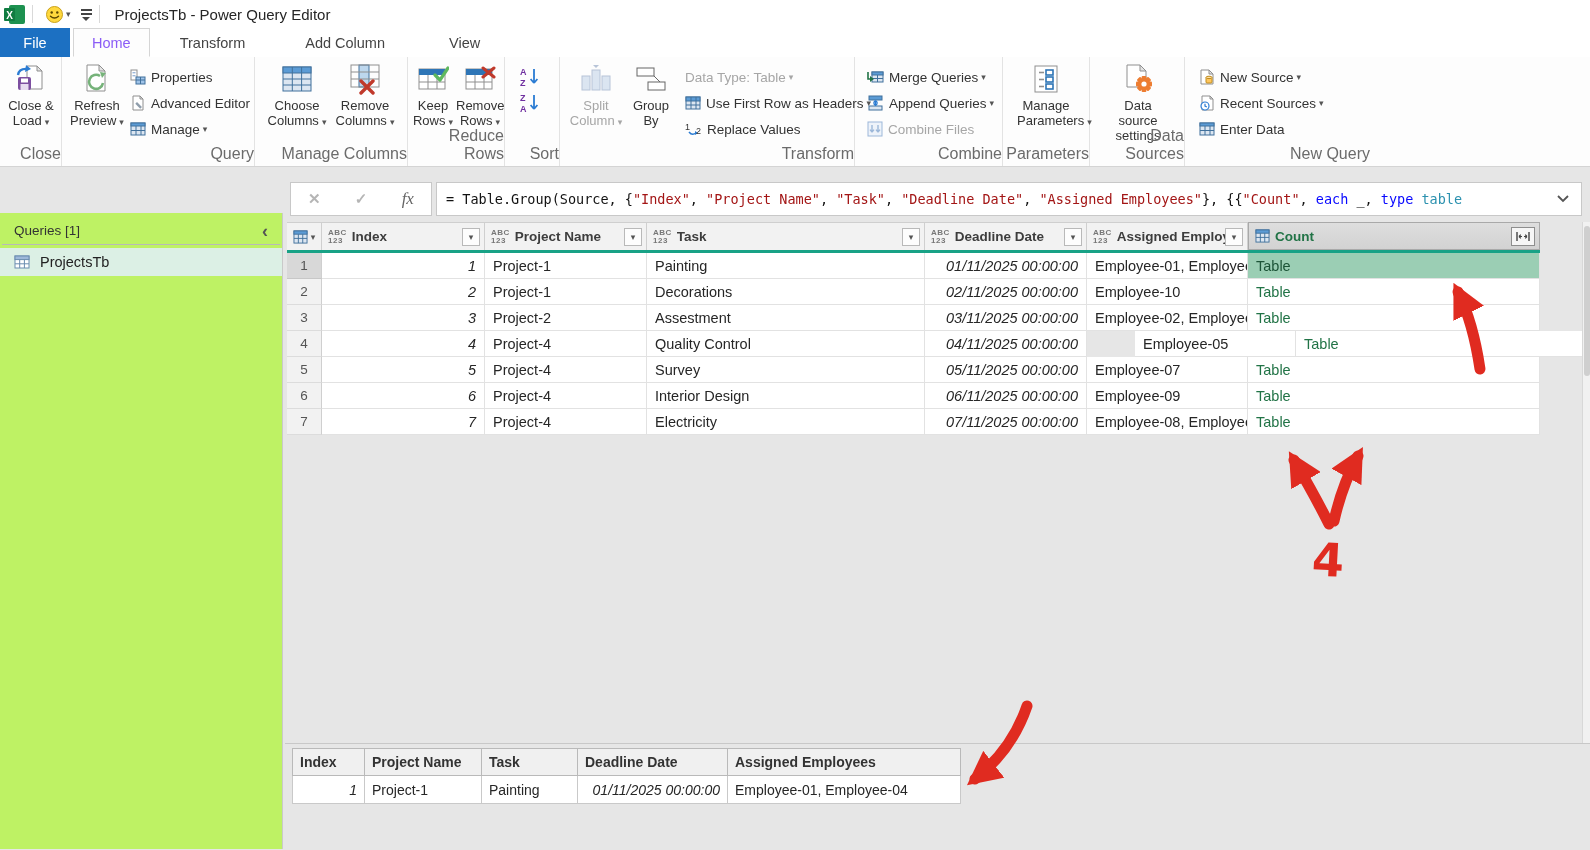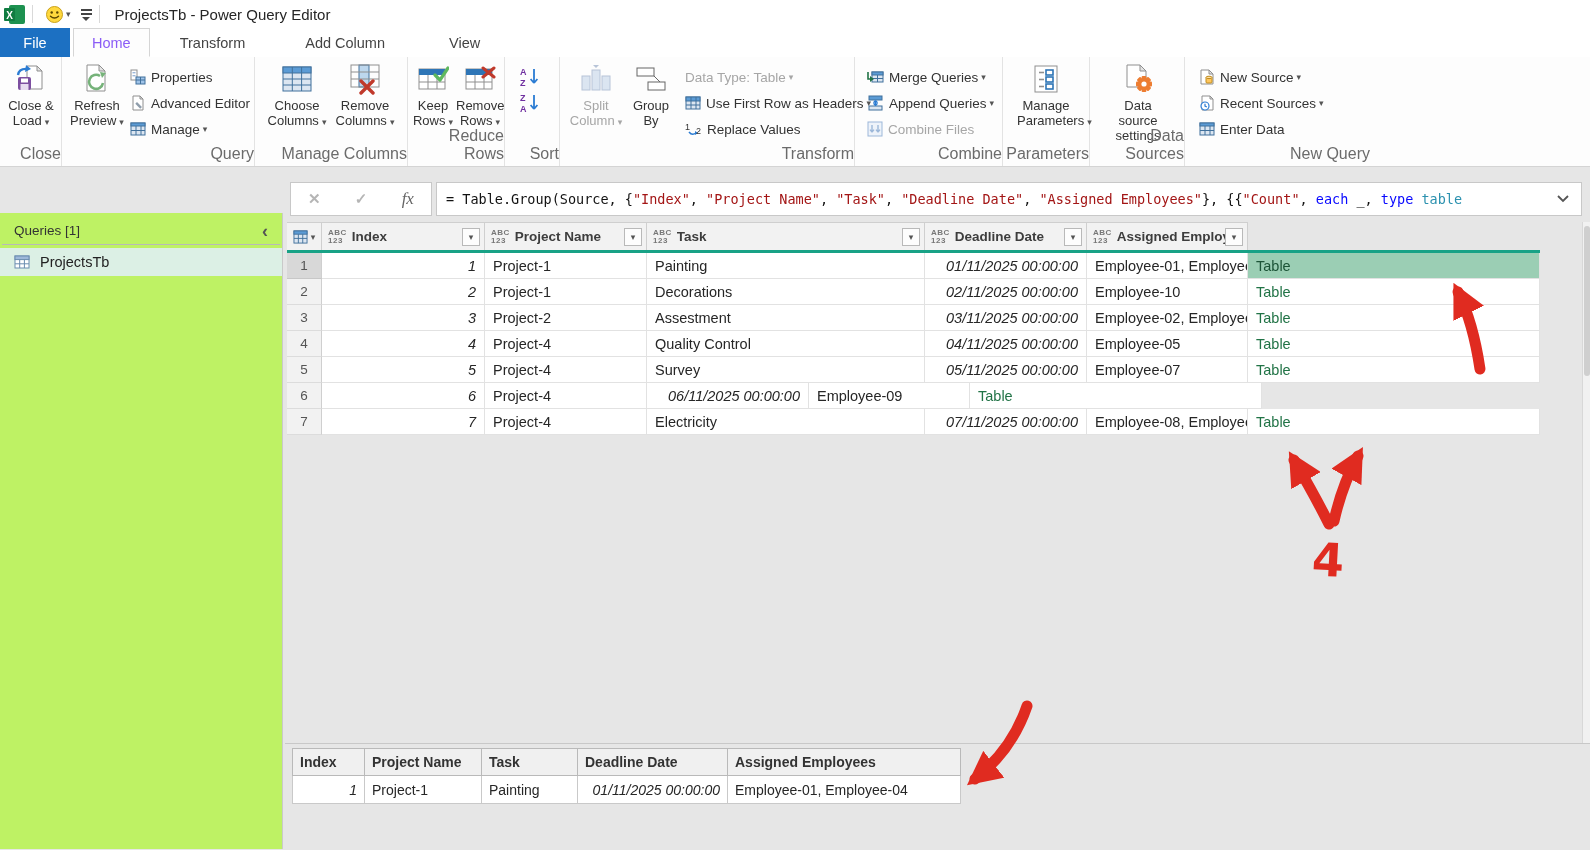--- a/index.html
+++ b/index.html
@@ -502,20 +502,37 @@
         <div class="hcell" style="width: 161px;">
           <div class="abcico">
             <span>ABC</span>
             <span>123</span>
           </div>
           <span class="lab">Assigned Employees</span>
           <div class="fltbtn">
             <span class="car" style="margin: 0px;">▾</span>
           </div>
         </div>
+        <div class="hcell count" style="width: 292px;">
+          <svg width="15" height="14" viewBox="0 0 16 15">
+            <rect x="1" y="1" width="14" height="13" fill="#dce6f1" stroke="#41719c"></rect>
+            <rect x="1" y="1" width="14" height="3.5" fill="#5b9bd5" stroke="#41719c"></rect>
+            <line x1="5.7" y1="4.5" x2="5.7" y2="14" stroke="#41719c"></line>
+            <line x1="10.4" y1="4.5" x2="10.4" y2="14" stroke="#41719c"></line>
+            <line x1="1" y1="9" x2="15" y2="9" stroke="#41719c"></line>
+          </svg>
+          <span class="lab">Count</span>
+          <div class="expbtn">
+            <svg width="14" height="11" viewBox="0 0 14 11">
+              <path d="M1 1 v9 M13 1 v9" stroke="#444" stroke-width="1.4"></path>
+              <path d="M6 5.5 L3 5.5 M3 5.5 l1.8 -1.8 M3 5.5 l1.8 1.8" stroke="#444" stroke-width="1.2" fill="none"></path>
+              <path d="M8 5.5 L11 5.5 M11 5.5 l-1.8 -1.8 M11 5.5 l-1.8 1.8" stroke="#444" stroke-width="1.2" fill="none"></path>
+            </svg>
+          </div>
+        </div>
       </div>
     <div class="tealbar" id="grid-tealbar" style="width: 1253px;"></div>
     <div id="grid-body">
         <div class="grow r0">
           <div class="gut">1</div>
           <div class="gcell num" style="width: 163px;">1</div>
           <div class="gcell" style="width: 162px;">Project-1</div>
           <div class="gcell" style="width: 278px;">Painting</div>
           <div class="gcell num" style="width: 162px;">01/11/2025 00:00:00</div>
           <div class="gcell" style="width: 161px;">Employee-01, Employee-04</div>
@@ -538,36 +555,37 @@
           <div class="gcell num" style="width: 162px;">03/11/2025 00:00:00</div>
           <div class="gcell" style="width: 161px;">Employee-02, Employee-03</div>
           <div class="gcell link" style="width: 292px;">Table</div>
         </div>
         <div class="grow">
           <div class="gut">4</div>
           <div class="gcell num" style="width: 163px;">4</div>
           <div class="gcell" style="width: 162px;">Project-4</div>
           <div class="gcell" style="width: 278px;">Quality Control</div>
           <div class="gcell num" style="width: 162px;">04/11/2025 00:00:00</div>
-          <div class="gcell" style="width: 161px;">Employee-05</div>
+          <div class="gcell" style="width: 161px; margin-left: 48px;">Employee-05</div>
           <div class="gcell link" style="width: 292px;">Table</div>
         </div>
         <div class="grow">
           <div class="gut">5</div>
           <div class="gcell num" style="width: 163px;">5</div>
           <div class="gcell" style="width: 162px;">Project-4</div>
           <div class="gcell" style="width: 278px;">Survey</div>
           <div class="gcell num" style="width: 162px;">05/11/2025 00:00:00</div>
           <div class="gcell" style="width: 161px;">Employee-07</div>
           <div class="gcell link" style="width: 292px;">Table</div>
         </div>
         <div class="grow">
           <div class="gut">6</div>
           <div class="gcell num" style="width: 163px;">6</div>
           <div class="gcell" style="width: 162px;">Project-4</div>
+          <div class="gcell" style="width: 278px;">Interior Design</div>
           <div class="gcell num" style="width: 162px;">06/11/2025 00:00:00</div>
           <div class="gcell" style="width: 161px;">Employee-09</div>
           <div class="gcell link" style="width: 292px;">Table</div>
         </div>
         <div class="grow">
           <div class="gut">7</div>
           <div class="gcell num" style="width: 163px;">7</div>
           <div class="gcell" style="width: 162px;">Project-4</div>
           <div class="gcell" style="width: 278px;">Electricity</div>
           <div class="gcell num" style="width: 162px;">07/11/2025 00:00:00</div>

